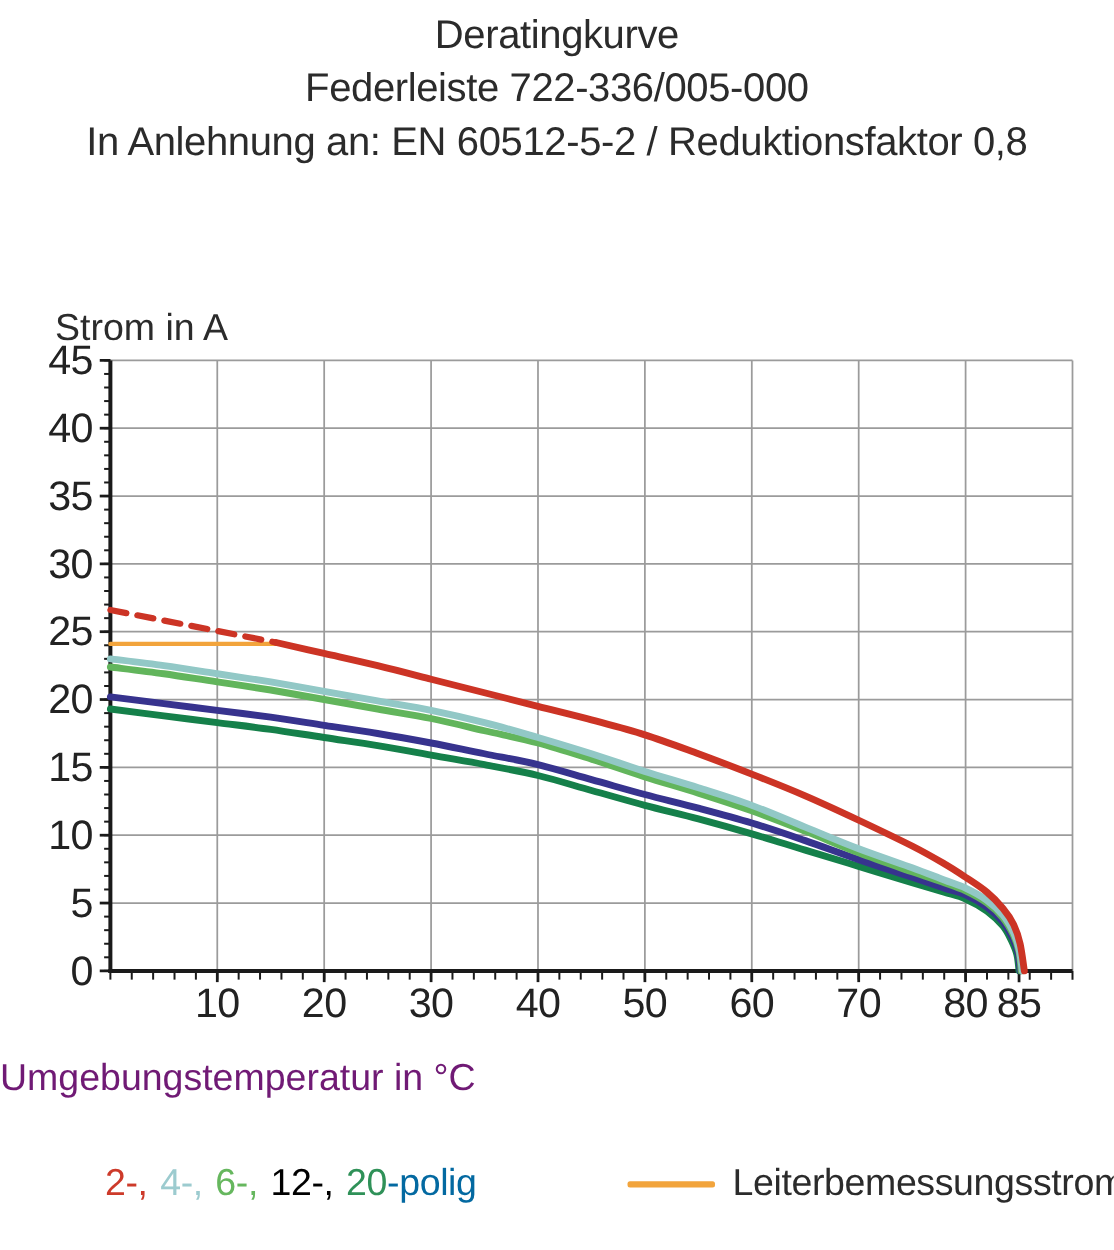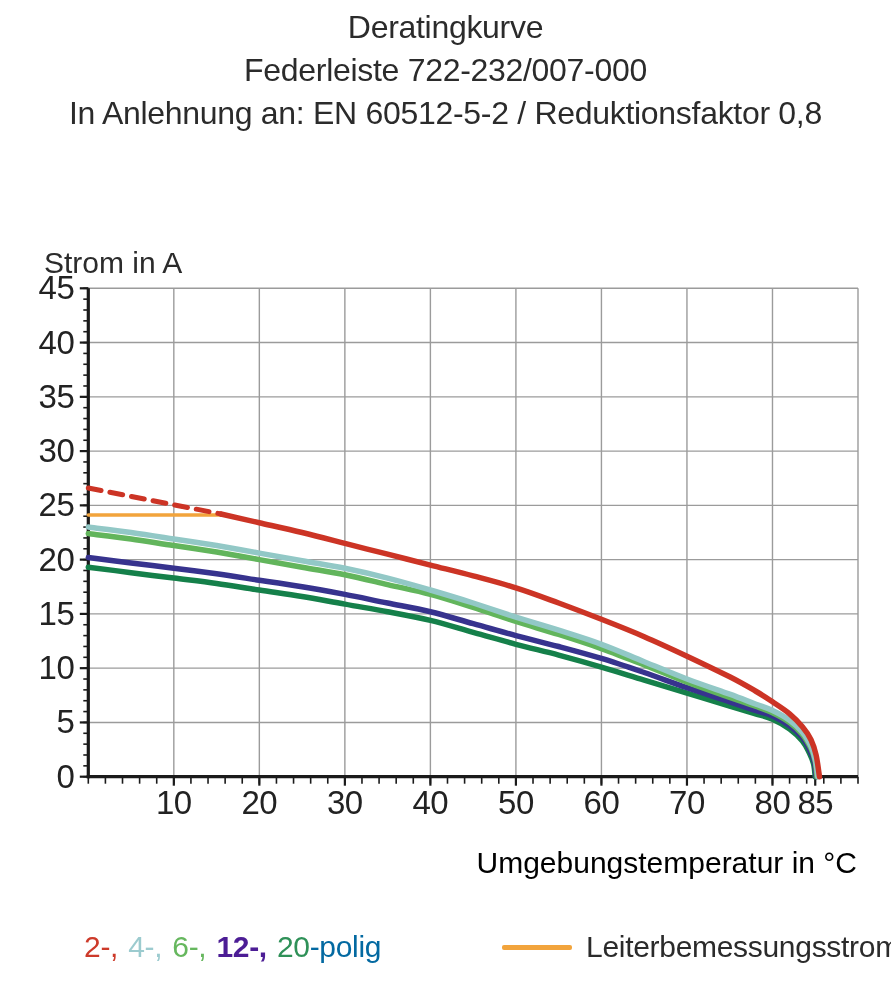--- a/index.html
+++ b/index.html
@@ -19,21 +19,21 @@
     color:#2b2b2b;
     letter-spacing:-0.3px;
   }
   .y-axis-title{
     position:absolute;left:44px;top:246px;
     font-size:30px;color:#2b2b2b;
   }
   svg.chart{position:absolute;left:0;top:0;}
   .x-axis-title{
     position:absolute;left:0;top:846px;width:857px;
-    text-align:right;font-size:30px;color:#000000;
+    text-align:left;font-size:30px;color:#701a75;
   }
   .legend-poles{
     position:absolute;left:84px;top:928px;height:38px;
     display:flex;align-items:center;
     font-size:30px;letter-spacing:-0.3px;
   }
   .legend-poles span{margin-right:10px;}
   .legend-poles span.nogap{margin-right:0;}
   .legend-rated{
     position:absolute;left:502px;top:928px;height:38px;
@@ -45,21 +45,21 @@
     margin-right:14px;
   }
 </style>
 </head>
 <body>
 
 <div class="page">
 
   <div class="titles">
     <div>Deratingkurve</div>
-    <div>Federleiste 722-232/007-000</div>
+    <div>Federleiste 722-336/005-000</div>
     <div>In Anlehnung an: EN 60512-5-2 / Reduktionsfaktor 0,8</div>
   </div>
 
   <div class="y-axis-title">Strom in A</div>
 
   <svg class="chart" id="chart" width="891" height="1000" viewBox="0 0 891 1000">
       <line x1="88.3" y1="722.4333333333334" x2="858" y2="722.4333333333334" stroke="#9B9B9B" stroke-width="1.4"></line>
       <line x1="88.3" y1="668.1666666666667" x2="858" y2="668.1666666666667" stroke="#9B9B9B" stroke-width="1.4"></line>
       <line x1="88.3" y1="613.9000000000001" x2="858" y2="613.9000000000001" stroke="#9B9B9B" stroke-width="1.4"></line>
       <line x1="88.3" y1="559.6333333333334" x2="858" y2="559.6333333333334" stroke="#9B9B9B" stroke-width="1.4"></line>
@@ -217,21 +217,21 @@
       <text x="772.4777777777778" y="813.7" text-anchor="middle" fill="#222222" font-size="33px" font-family="&quot;Liberation Sans&quot;, sans-serif" letter-spacing="-0.5">80</text>
       <text x="815.2388888888889" y="813.7" text-anchor="middle" fill="#222222" font-size="33px" font-family="&quot;Liberation Sans&quot;, sans-serif" letter-spacing="-0.5">85</text>
     </svg>
 
   <div class="x-axis-title">Umgebungstemperatur in °C</div>
 
   <div class="legend-poles">
     <span style="color: rgb(205, 58, 42);">2-,</span>
     <span style="color: rgb(156, 203, 207);">4-,</span>
     <span style="color: rgb(102, 183, 94);">6-,</span>
-    <span style="color: #4c1d95; font-weight: bold;">12-,</span>
+    <span style="color: #000000;">12-,</span>
     <span class="nogap" style="color: rgb(47, 145, 88);">20</span>
     <span class="nogap" style="color: #0369a1;">-polig</span>
   </div>
 
   <div class="legend-rated">
     <span class="swatch" style="background: rgb(242, 164, 60);"></span>
     <span>Leiterbemessungsstrom</span>
   </div>
 
 </div>

